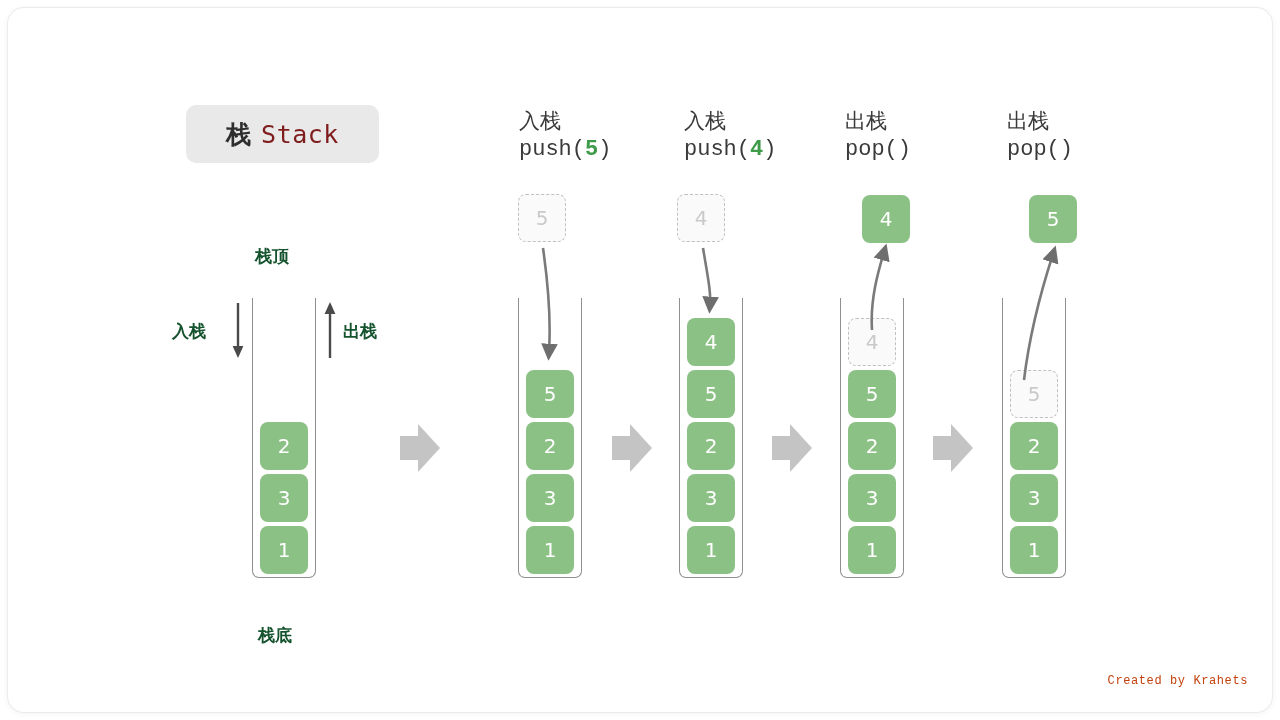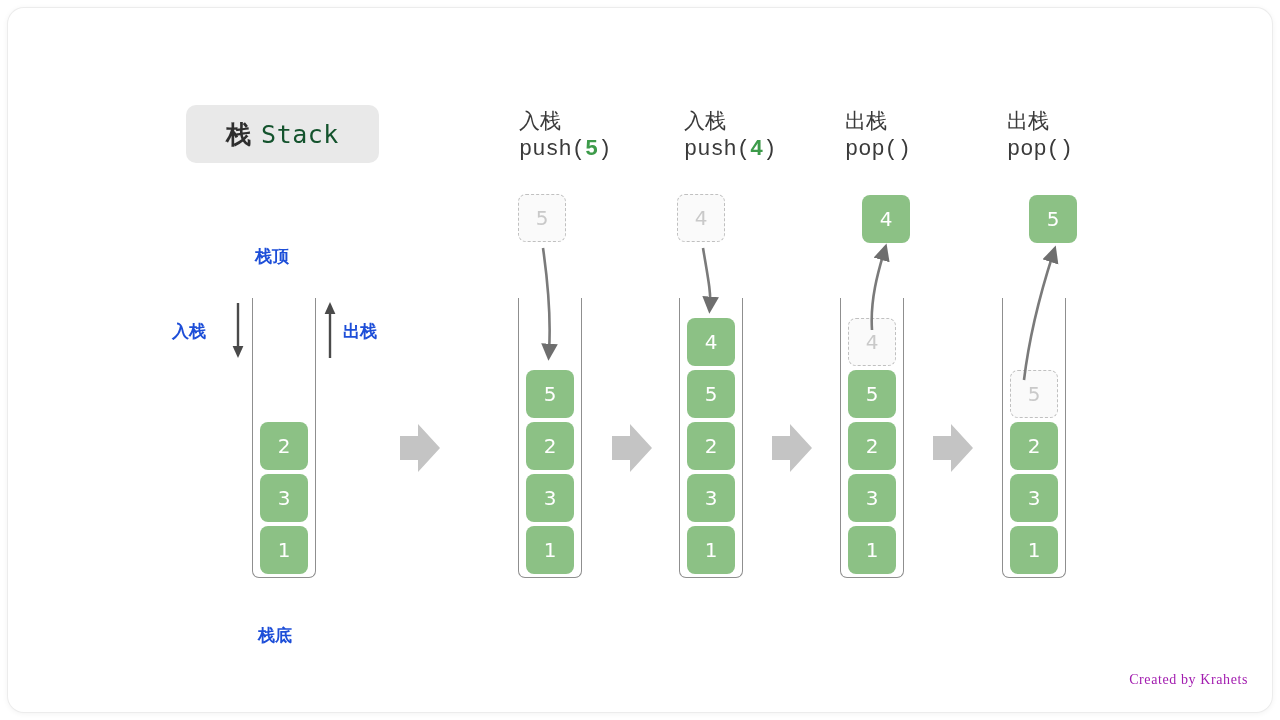--- a/index.html
+++ b/index.html
@@ -33,29 +33,29 @@
     border-radius: 10px;
     display: flex; align-items: center; justify-content: center;
     gap: 10px;
     white-space: nowrap;
   }
   .title-cn {
     font-size: 25px; font-weight: bold; color: #2e2e2e;
     font-family: "Liberation Sans", sans-serif;
   }
   .title-en {
-    font-size: 25px; color: #14532d;
+    font-size: 25px; color: #7f1d1d;
     font-family: "DejaVu Sans Mono", monospace;
     letter-spacing: 0.5px;
   }
 
   
   .lbl-bold {
     position: absolute;
-    font-size: 17px; font-weight: bold; color: #1d4ed8;
+    font-size: 17px; font-weight: bold; color: #14532d;
     white-space: nowrap;
   }
   .top-label  { left: 255px; top: 245px; }
   .bot-label  { left: 258px; top: 624px; }
   .push-label { left: 172px; top: 320px; }
   .pop-label  { left: 343px; top: 320px; }
 
   
   .op-caption {
     position: absolute;
@@ -128,23 +128,23 @@
   svg.overlay {
     position: absolute; left: 0; top: 0;
     width: 1280px; height: 720px;
     pointer-events: none;
   }
 
   
   .watermark {
     position: absolute;
     right: 32px; bottom: 32px;
-    font-family: Liberation Serif, serif;
-    font-size: 14px;
-    color: #a21caf;
+    font-family: Liberation Mono, monospace;
+    font-size: 12px;
+    color: #c2410c;
     letter-spacing: 0.6px;
     white-space: nowrap;
   }
 </style>
 </head>
 <body>
 
 <div id="canvas">
   <div class="card-frame"></div>
 

